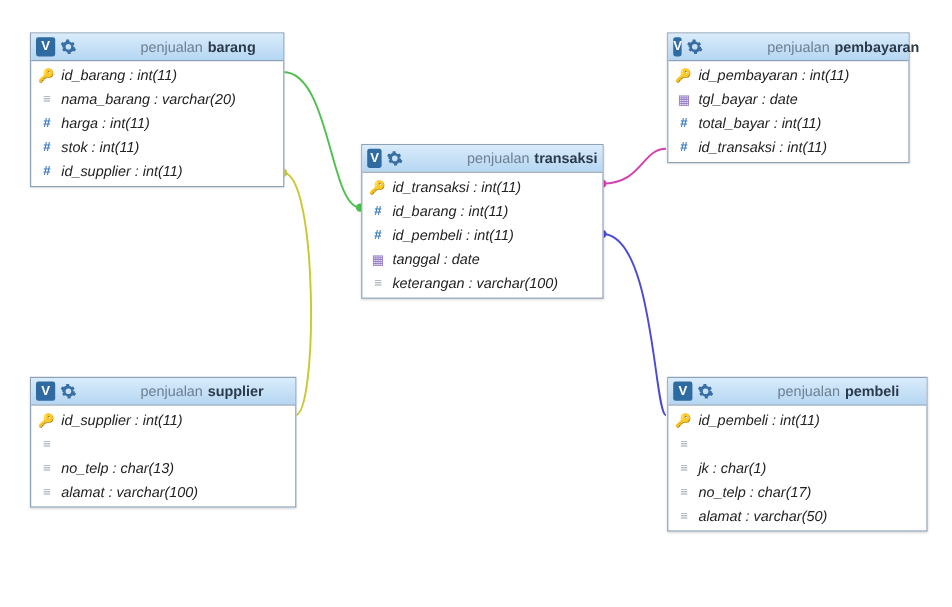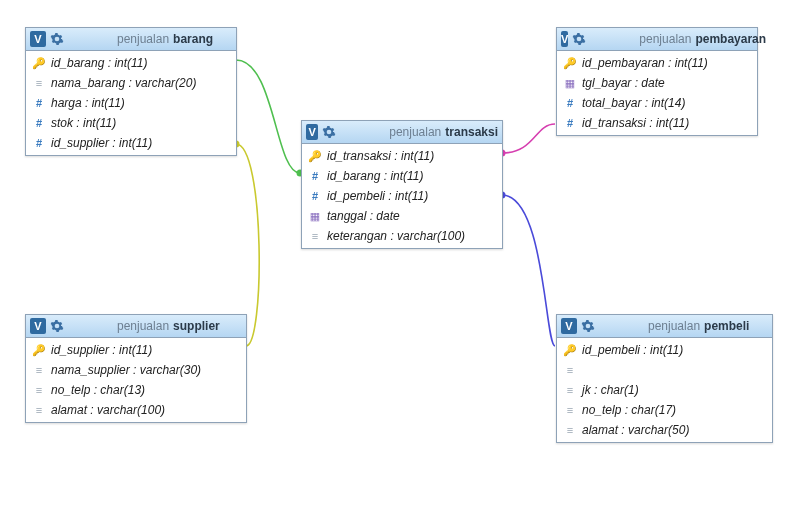--- a/index.html
+++ b/index.html
@@ -187,21 +187,21 @@
         <div class="col">
           <span class="col-icon icon-key">🔑</span>
           <span class="col-name">id_pembayaran : int(11)</span>
         </div>
         <div class="col">
           <span class="col-icon icon-date">▦</span>
           <span class="col-name">tgl_bayar : date</span>
         </div>
         <div class="col">
           <span class="col-icon icon-num">#</span>
-          <span class="col-name">total_bayar : int(14)</span>
+          <span class="col-name">total_bayar : int(11)</span>
         </div>
         <div class="col">
           <span class="col-icon icon-num">#</span>
           <span class="col-name">id_transaksi : int(11)</span>
         </div>
       </div>
     </div>
     <div class="table" style="left: 25px; top: 314px; width: 220px;">
       <div class="table-header">
         <span class="vbadge">V</span>
@@ -213,21 +213,20 @@
         <span class="db-name">penjualan</span>
         <span class="tbl-name">supplier</span>
       </div>
       <div class="cols">
         <div class="col">
           <span class="col-icon icon-key">🔑</span>
           <span class="col-name">id_supplier : int(11)</span>
         </div>
         <div class="col">
           <span class="col-icon icon-text">≡</span>
-          <span class="col-name">nama_supplier : varchar(30)</span>
         </div>
         <div class="col">
           <span class="col-icon icon-text">≡</span>
           <span class="col-name">no_telp : char(13)</span>
         </div>
         <div class="col">
           <span class="col-icon icon-text">≡</span>
           <span class="col-name">alamat : varchar(100)</span>
         </div>
       </div>

